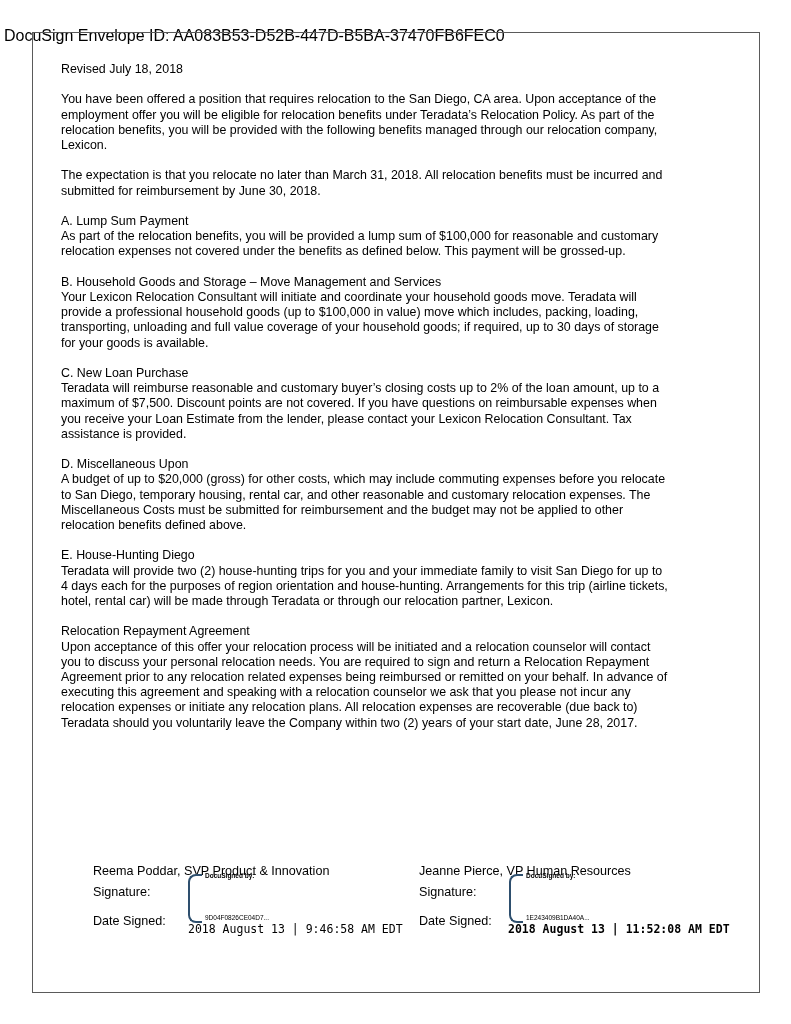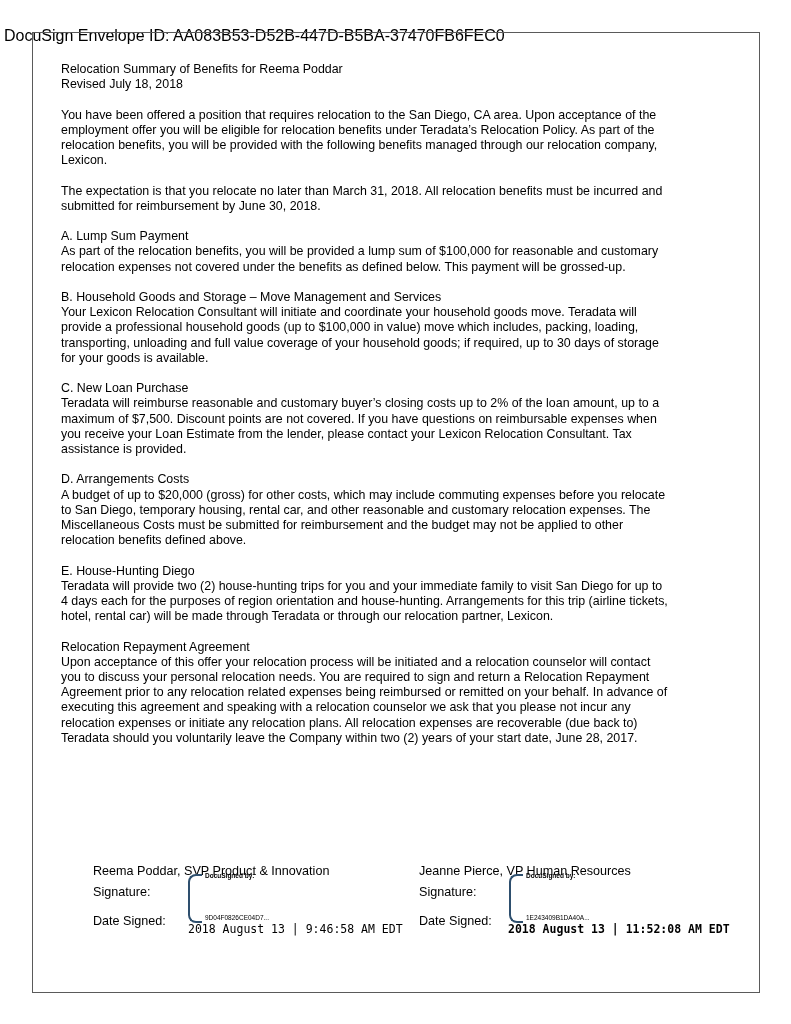--- a/index.html
+++ b/index.html
@@ -31,40 +31,39 @@
 </style>
 </head>
 <body>
 
 <div class="envelope">DocuSign Envelope ID: AA083B53-D52B-447D-B5BA-37470FB6FEC0</div>
 
 <div class="page"></div>
 
 <div class="content">
   <p>
-    <span class="h">Relocation Summary of Benefits for Reema Poddar</span>
     <span class="h">Revised July 18, 2018</span>
   </p>
   <p>You have been offered a position that requires relocation to the San Diego, CA area. Upon acceptance of the employment offer you will be eligible for relocation benefits under Teradata’s Relocation Policy. As part of the relocation benefits, you will be provided with the following benefits managed through our relocation company, Lexicon.</p>
   <p>The expectation is that you relocate no later than March 31, 2018. All relocation benefits must be incurred and submitted for reimbursement by June 30, 2018.</p>
 
   <p>
     <span class="h">A.  Lump Sum Payment</span>
     <span>As part of the relocation benefits, you will be provided a lump sum of $100,000 for reasonable and customary relocation expenses not covered under the benefits as defined below. This payment will be grossed-up.</span>
   </p>
   <p>
     <span class="h">B.  Household Goods and Storage – Move Management and Services</span>
     <span>Your Lexicon Relocation Consultant will initiate and coordinate your household goods move.  Teradata will provide a professional household goods (up to $100,000 in value) move which includes, packing, loading, transporting, unloading and full value coverage of your household goods; if required, up to 30 days of storage for your goods is available.</span>
   </p>
   <p>
     <span class="h">C.  New Loan Purchase</span>
     <span>Teradata will reimburse reasonable and customary buyer’s closing costs up to 2% of the loan amount, up to a maximum of $7,500.  Discount points are not covered. If you have questions on reimbursable expenses when you receive your Loan Estimate from the lender, please contact your Lexicon Relocation Consultant.  Tax assistance is provided.</span>
   </p>
   <p>
-    <span class="h">D.  Arrangements Costs</span>
+    <span class="h">D.  Miscellaneous Upon</span>
     <span>A budget of up to $20,000 (gross) for other costs, which may include commuting expenses before you relocate to San Diego, temporary housing, rental car, and other reasonable and customary relocation expenses. The Miscellaneous Costs must be submitted for reimbursement and the budget may not be applied to other relocation benefits defined above.</span>
   </p>
   <p>
     <span class="h">E.  House-Hunting Diego</span>
     <span>Teradata will provide two (2) house-hunting trips for you and your immediate family to visit San Diego for up to 4 days each for the purposes of region orientation and house-hunting.  Arrangements for this trip (airline tickets, hotel, rental car) will be made through Teradata or through our relocation partner, Lexicon.</span>
   </p>
   <p>
     <span class="h">Relocation Repayment Agreement</span>
     <span>Upon acceptance of this offer your relocation process will be initiated and a relocation counselor will contact you to discuss your personal relocation needs. You are required to sign and return a Relocation Repayment Agreement prior to any relocation related expenses being reimbursed or remitted on your behalf.  In advance of executing this agreement and speaking with a relocation counselor we ask that you please not incur any relocation expenses or initiate any relocation plans.  All relocation expenses are recoverable (due back to) Teradata should you voluntarily leave the Company within two (2) years of your start date, June 28, 2017.</span>
   </p>

